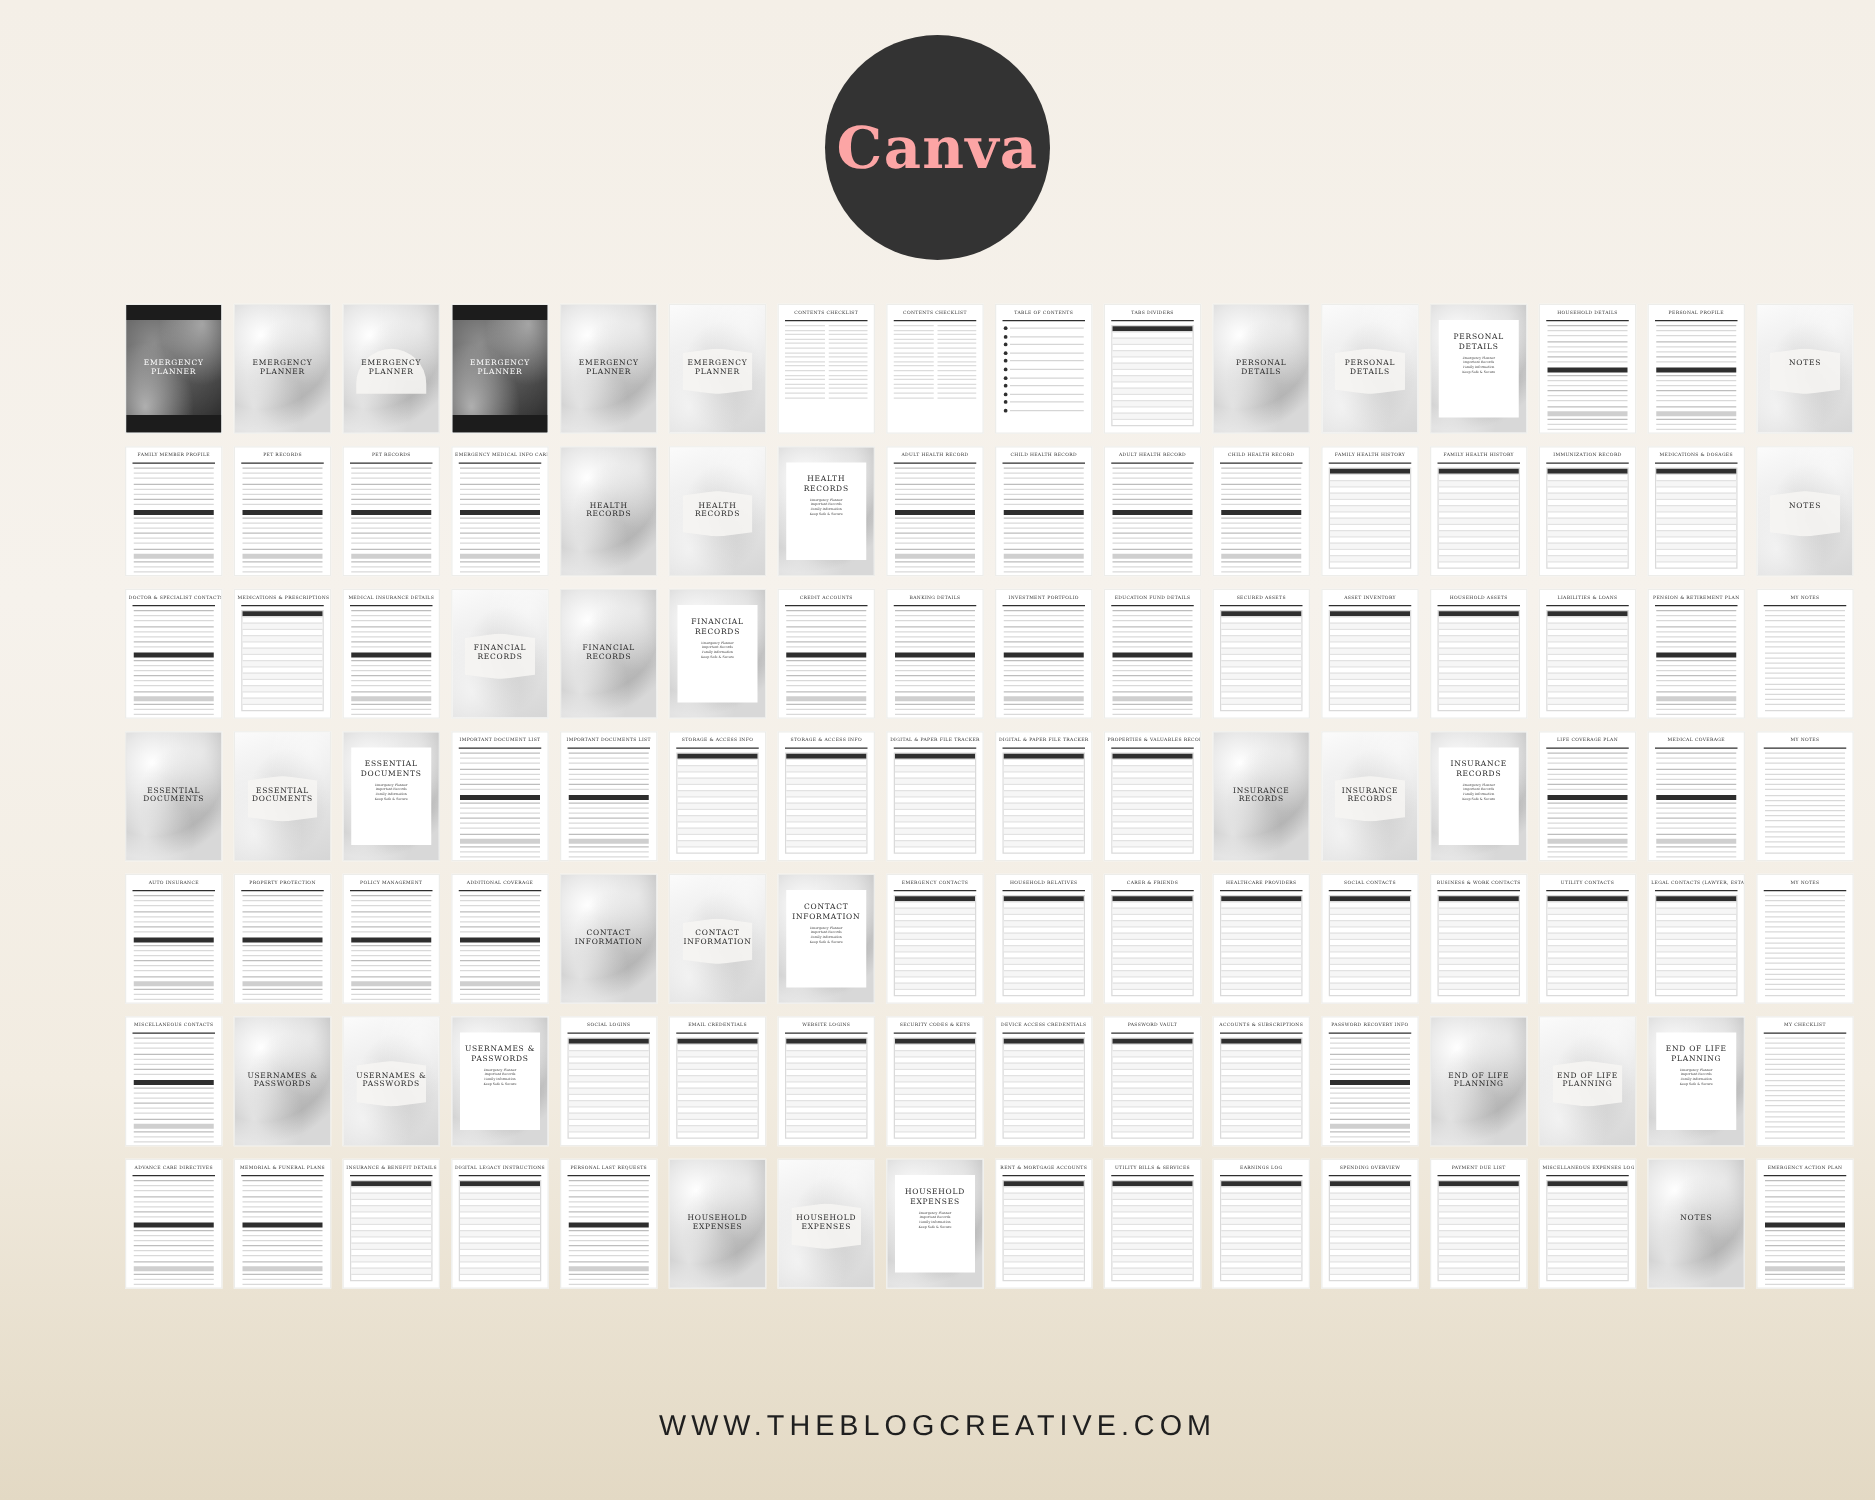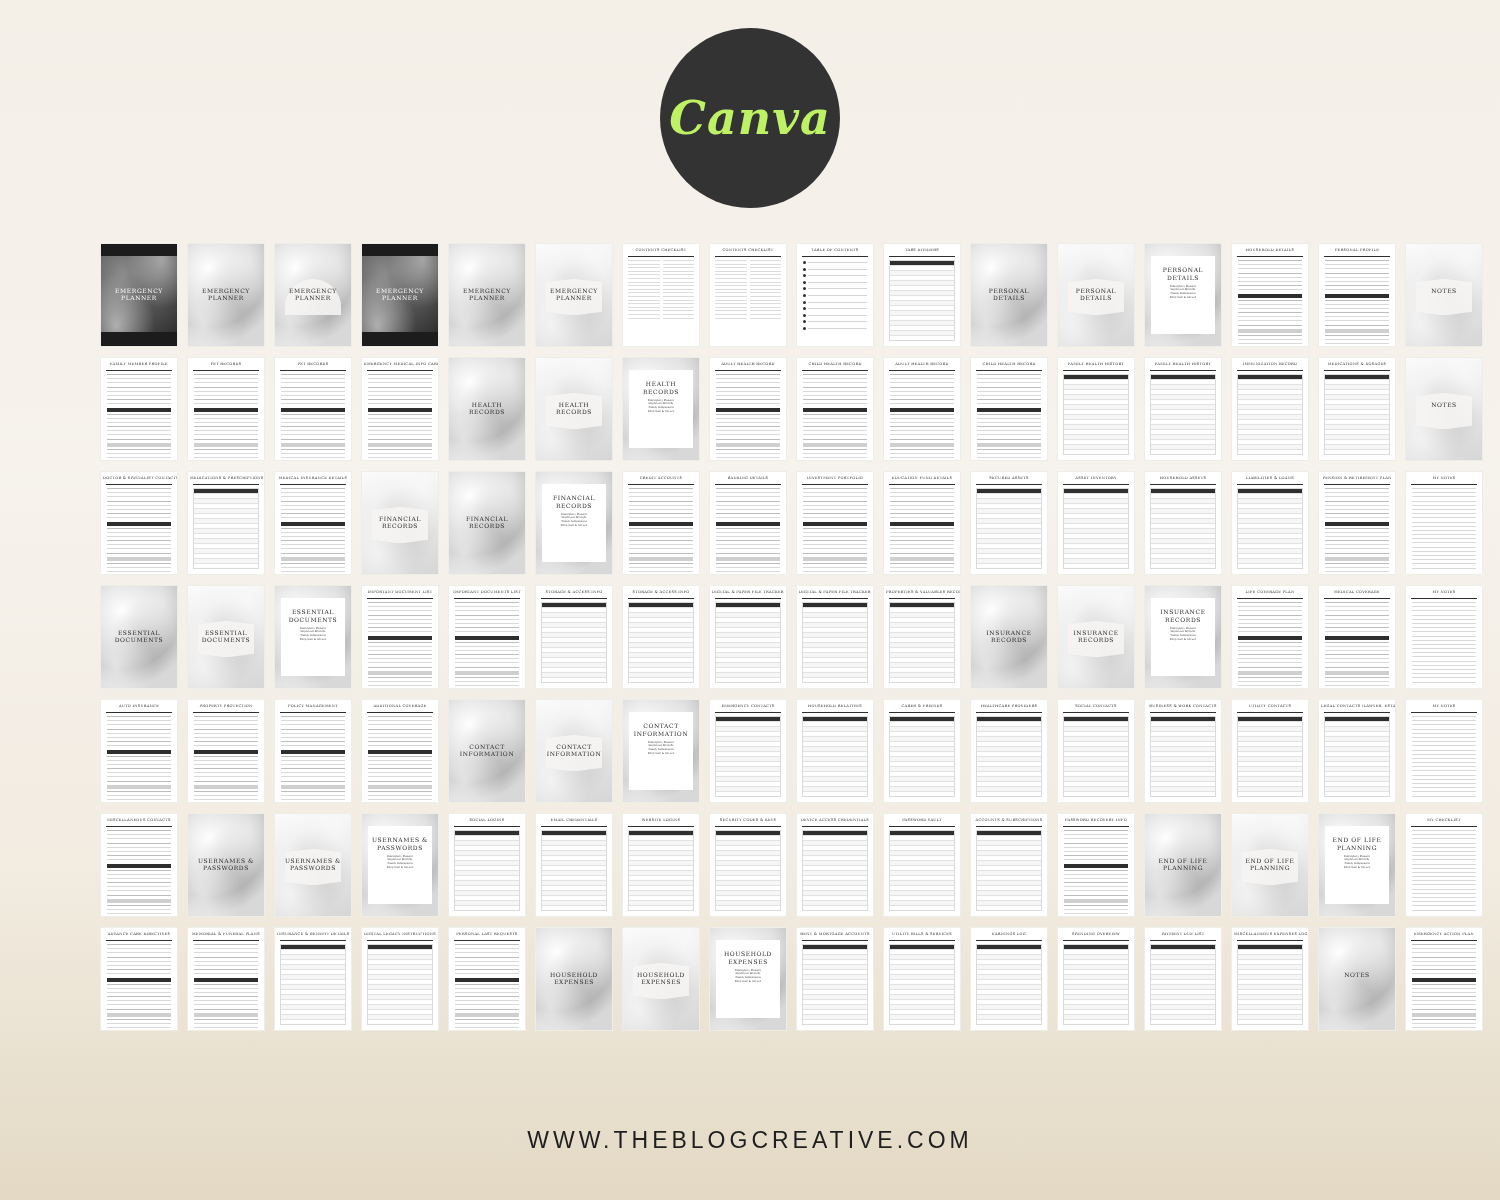--- a/index.html
+++ b/index.html
@@ -28,23 +28,22 @@
     width: 180px;
     height: 180px;
     border-radius: 50%;
     background: #333333;
     display: flex;
     align-items: center;
     justify-content: center;
   }
   .logo-text {
     font-family: "DejaVu Serif", serif;
-    font-style: italic;
     font-weight: bold;
-    color: #bef264;
+    color: #fca5a5;
     font-size: 46px;
     letter-spacing: 1px;
   }
 
   
   .sheet-grid {
     position: absolute;
     top: 243px;
     left: 100px;
     width: 1300px;

